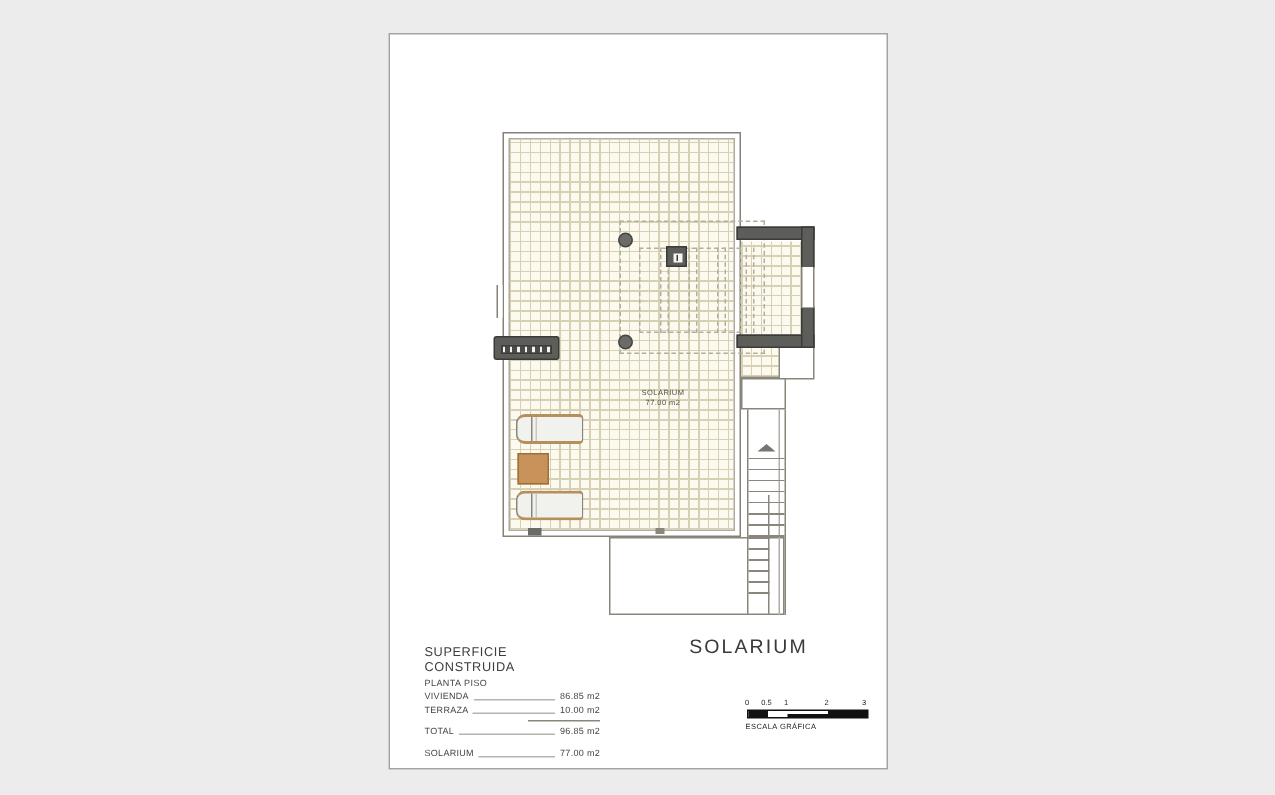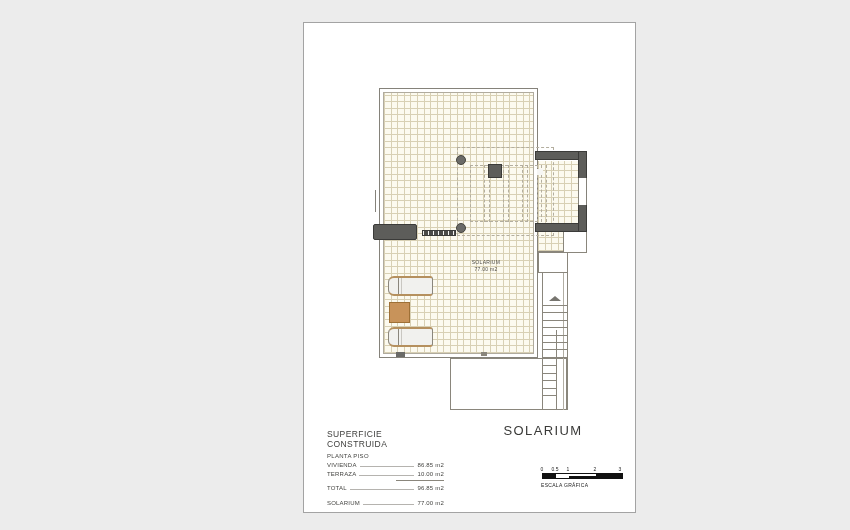--- a/index.html
+++ b/index.html
@@ -3,21 +3,21 @@
 <meta charset="utf-8">
 <style>
   html,body{margin:0;padding:0;}
   body{
     width:850px;height:530px;position:relative;overflow:hidden;
     background:#ececec;
     font-family:"Liberation Sans", sans-serif;
     color:#454542;
     -webkit-font-smoothing:antialiased;
   }
-  .abs{position:absolute;margin-left:44px;}
+  .abs{position:absolute;}
 
   
   .paper{left:259px;top:22px;width:333px;height:491px;background:#ffffff;border:1px solid #a3a3a3;box-sizing:border-box;}
 
   
   .tiles{
     background-color:#fcfaef;
     background-image:
       repeating-linear-gradient(0deg,#d8d0b4 0,#d8d0b4 1px,transparent 1px,transparent 6.6px),
       repeating-linear-gradient(90deg,#d8d0b4 0,#d8d0b4 1px,transparent 1px,transparent 6.6px);

